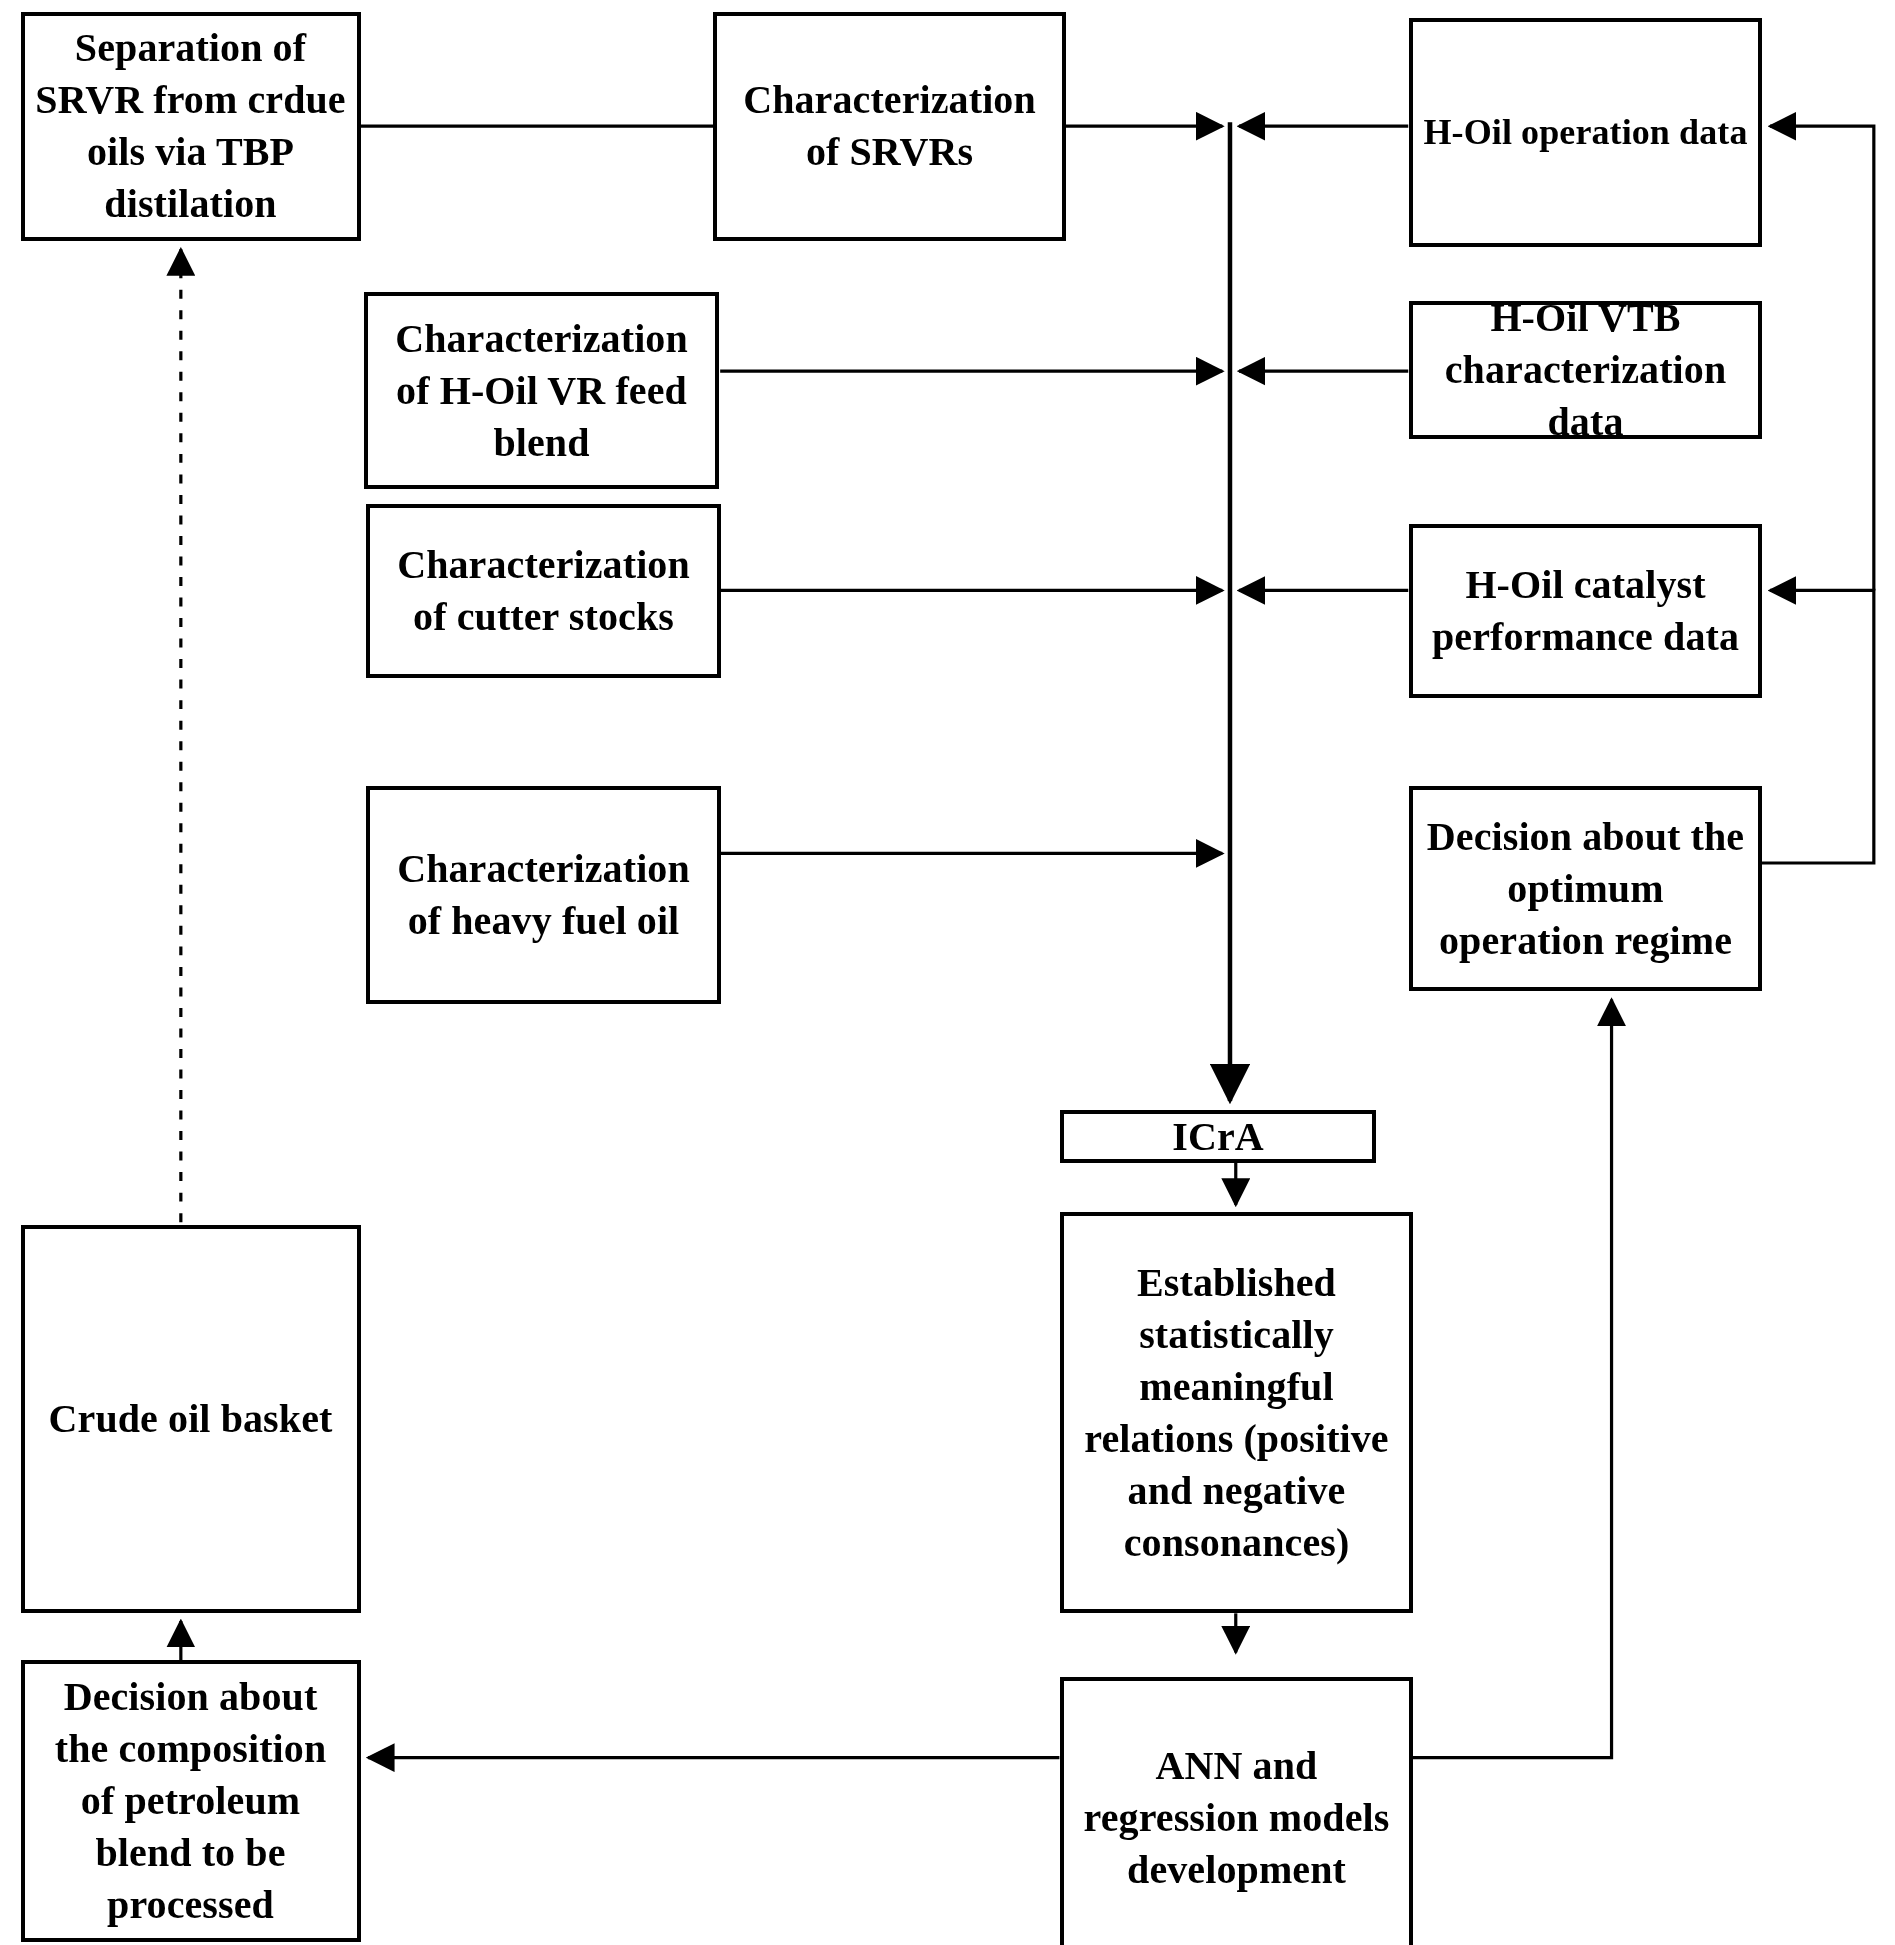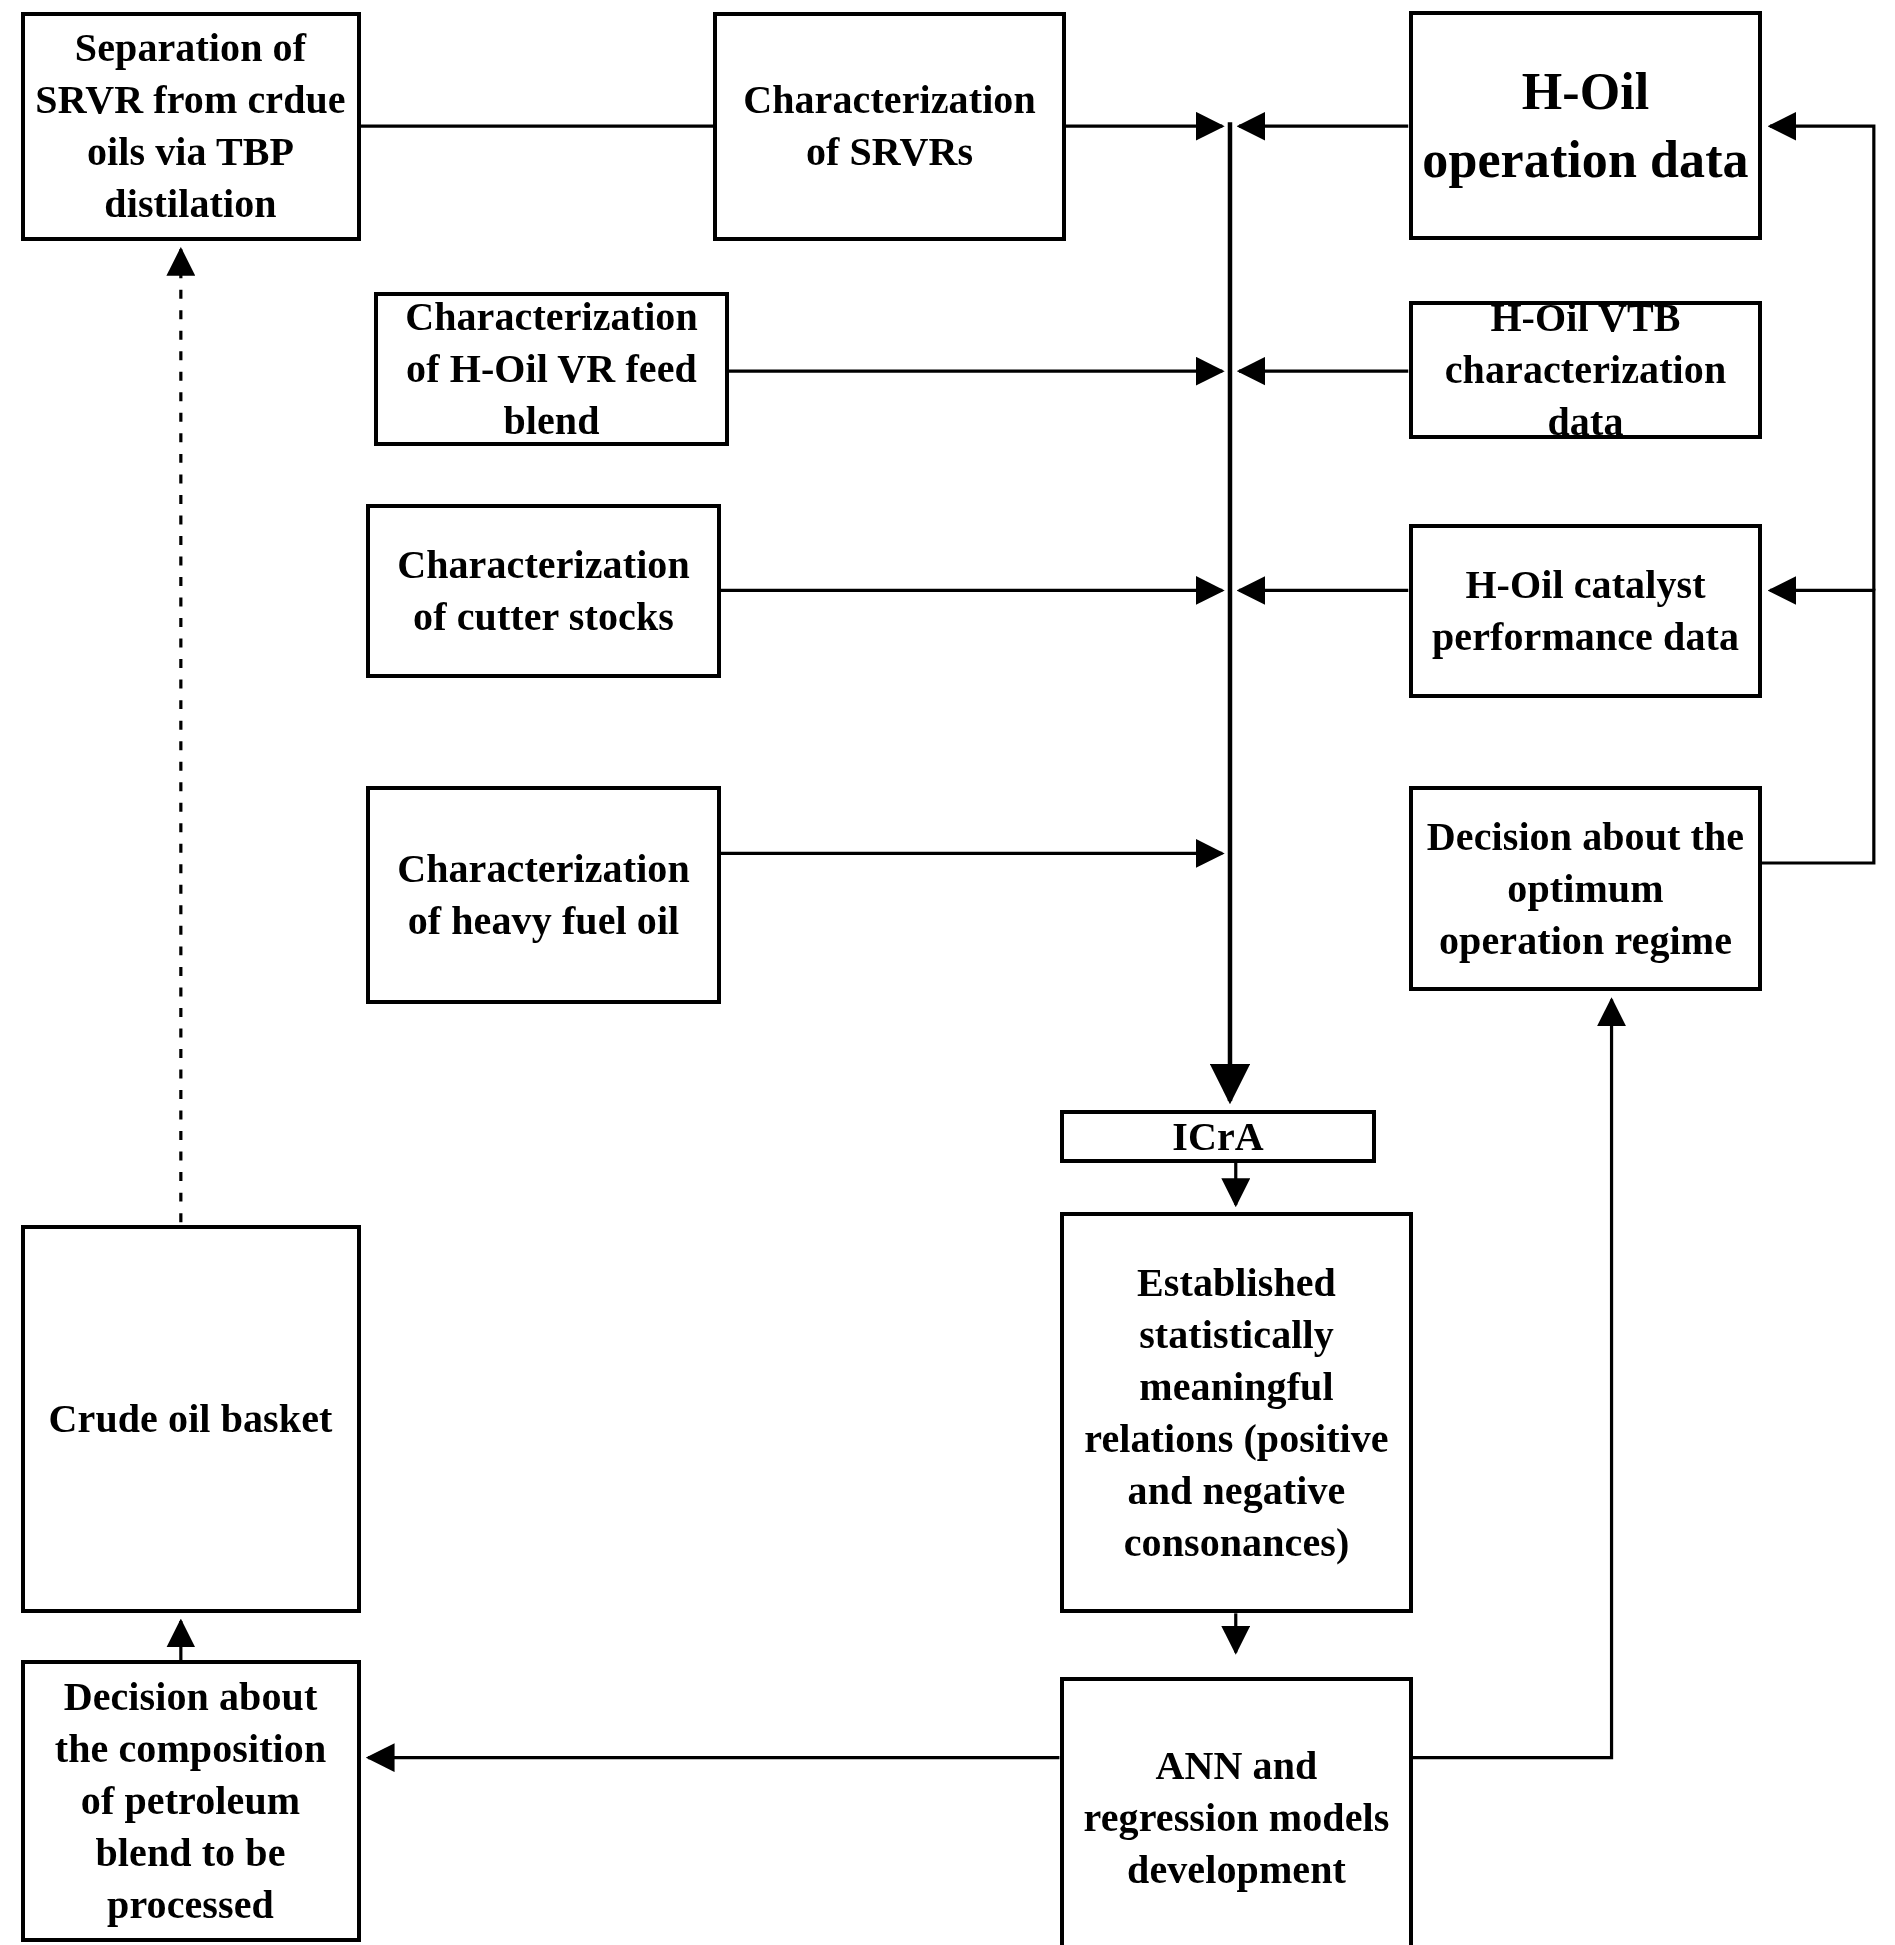--- a/index.html
+++ b/index.html
@@ -26,23 +26,23 @@
     color:#000000;
     line-height:1.30;
     padding:13px 9px;
     white-space:pre-line;
     letter-spacing:0.1px;
   }
   .node-text{display:block;width:100%;}
   
   #n-separation     {left:20.5px;   top:11.5px;   width:340px;  height:229px; font-size:40px;}
   #n-srvr-char      {left:713px; top:11.5px;   width:353px;  height:229px; font-size:40px;}
-  #n-hoil-op        {left:1409px; top:11px;   width:353px;  height:229px; font-size:52px;}
+  #n-hoil-op        {left:1409px; top:18px;   width:353px;  height:229px; font-size:36px;}
 
-  #n-vr-feed        {left:374px;  top:292px;  width:355px;  height:154px; font-size:40px;}
+  #n-vr-feed        {left:364px;  top:292px;  width:355px;  height:197px; font-size:40px;}
   #n-vtb            {left:1409px; top:301px;  width:353px;  height:138px; font-size:40px;}
 
   #n-cutter         {left:366px;  top:504px;  width:355px;  height:174px; font-size:40px;}
   #n-catalyst       {left:1409px; top:504px;  width:353px;  height:174px; font-size:40px;margin-top:20px;}
 
   #n-heavyfuel      {left:366px;  top:786px; width:355px;  height:218px; font-size:40px;}
   #n-decision-op    {left:1409px; top:786px; width:353px;  height:205px; font-size:40px;}
 
   #n-icra           {left:1060px; top:1110px; width:316px;  height:53px;  font-size:40px;}
   #n-established    {left:1060px; top:1212px; width:353px;  height:401px; font-size:40px;}

